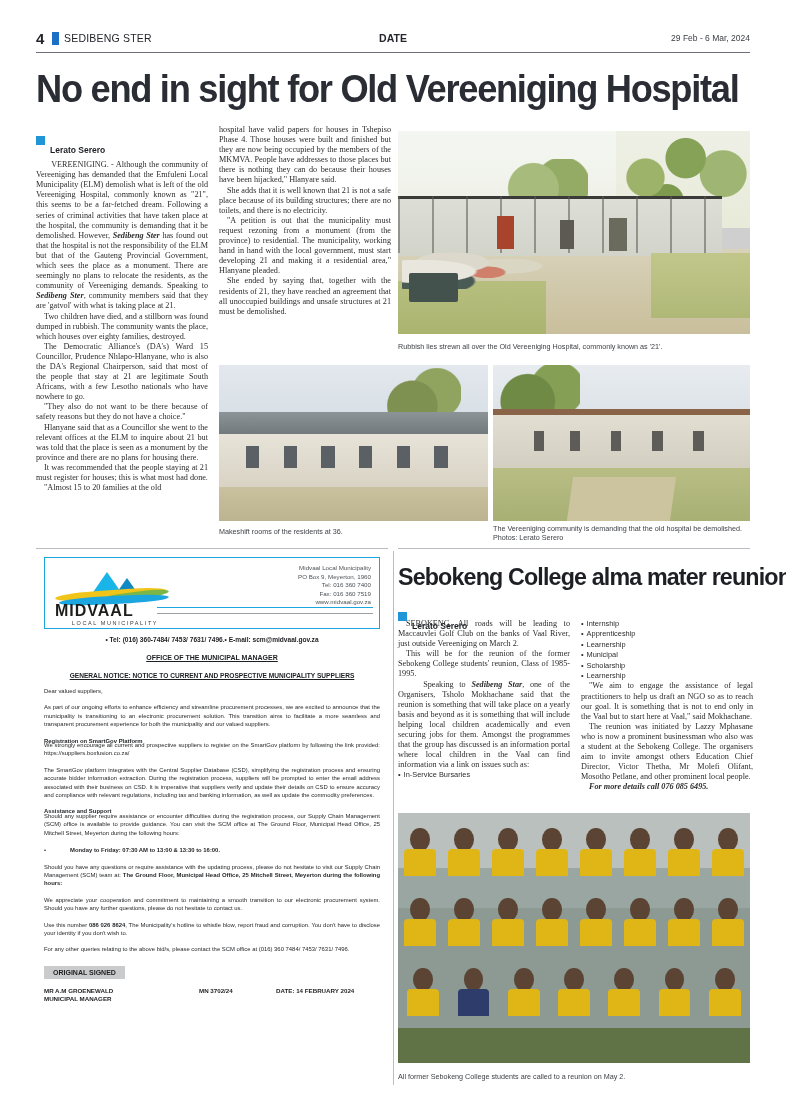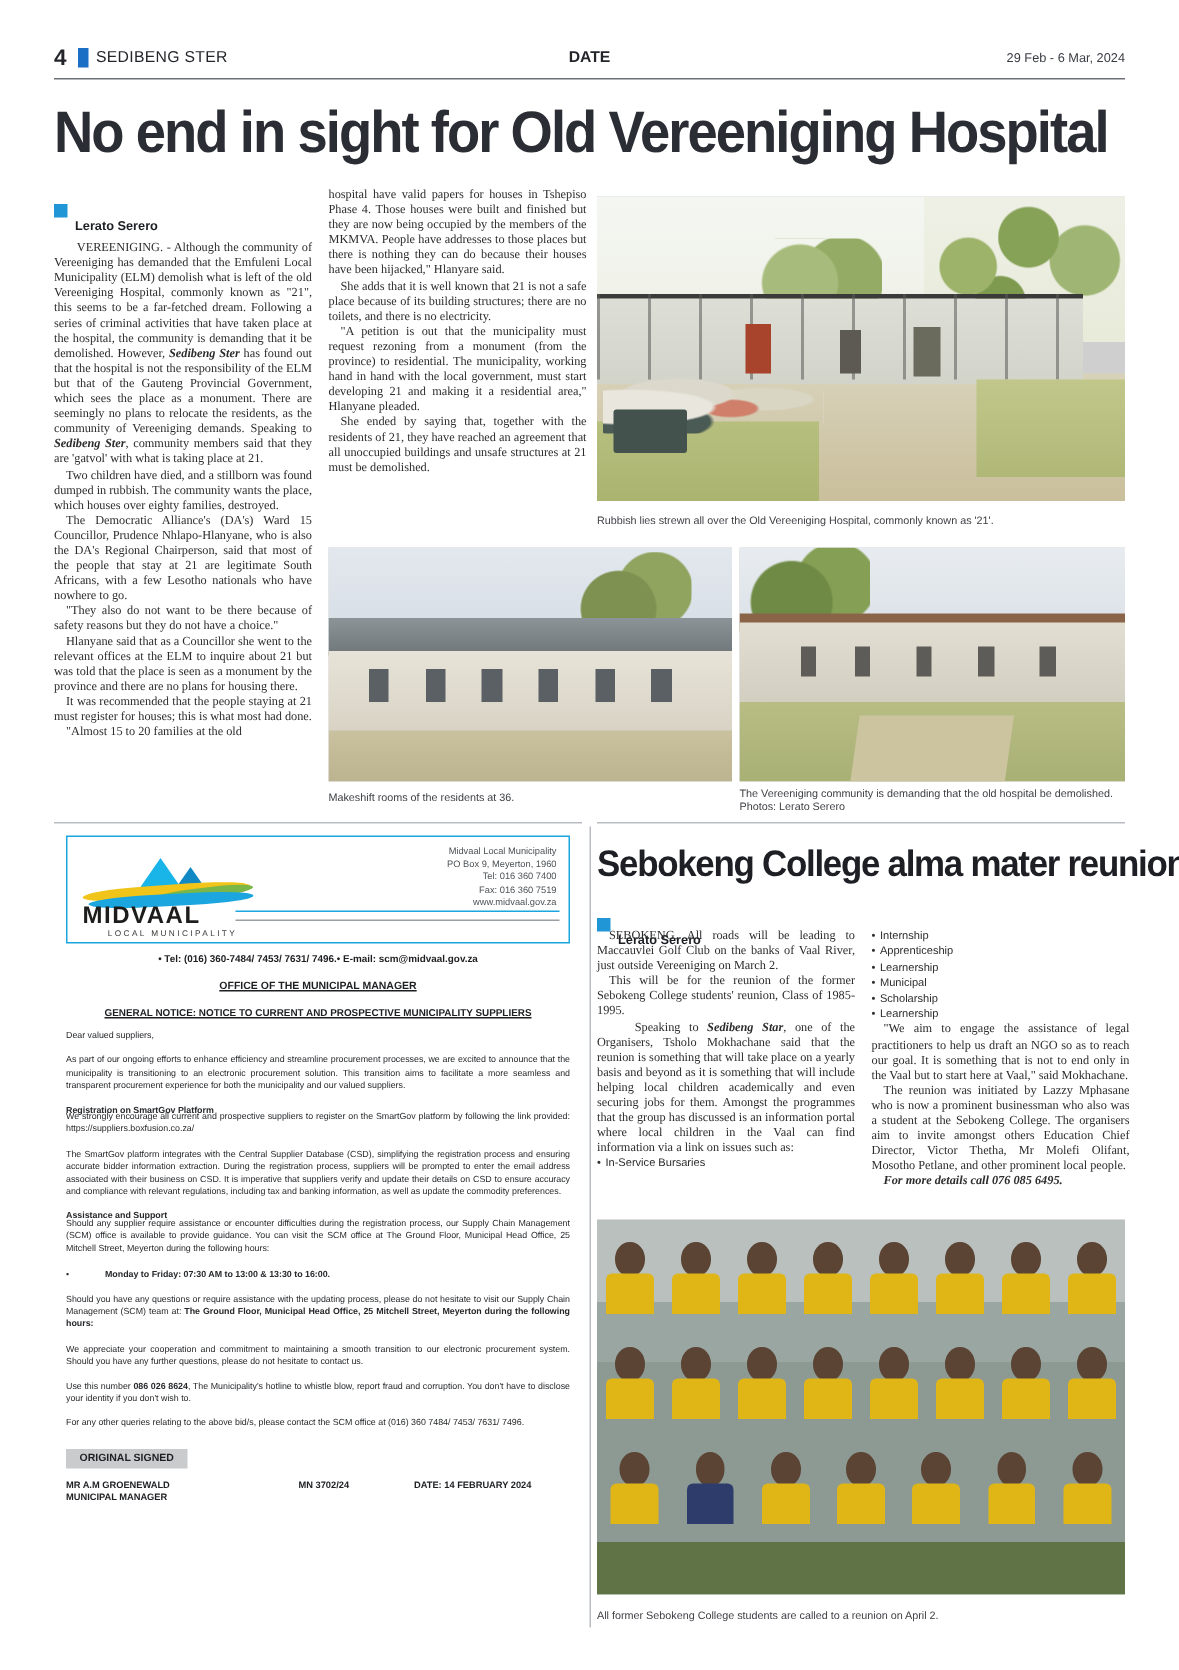--- a/index.html
+++ b/index.html
@@ -611,15 +611,15 @@
       <div class="ph4-person">
           <div class="ph4-head"></div>
           <div class="ph4-body"></div>
         </div>
       <div class="ph4-person">
           <div class="ph4-head"></div>
           <div class="ph4-body"></div>
         </div>
     </div>
   </div>
-  <div class="caption" style="left:398px; top:1072px; width:352px;">All former Sebokeng College students are called to a reunion on April 2.</div>
+  <div class="caption" style="left:398px; top:1072px; width:352px;">All former Sebokeng College students are called to a reunion on May 2.</div>
 
 </div>
 
 </body></html>

